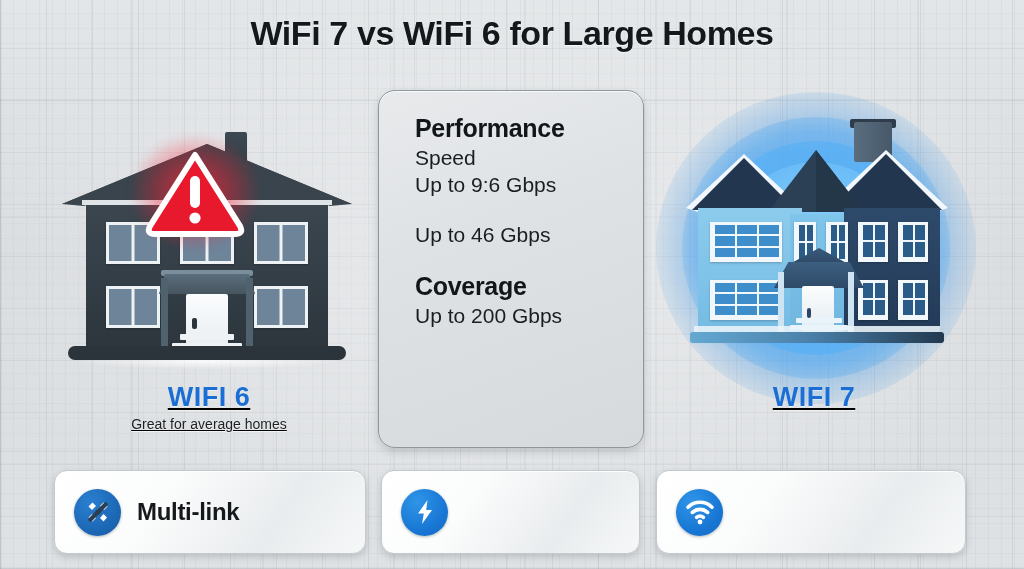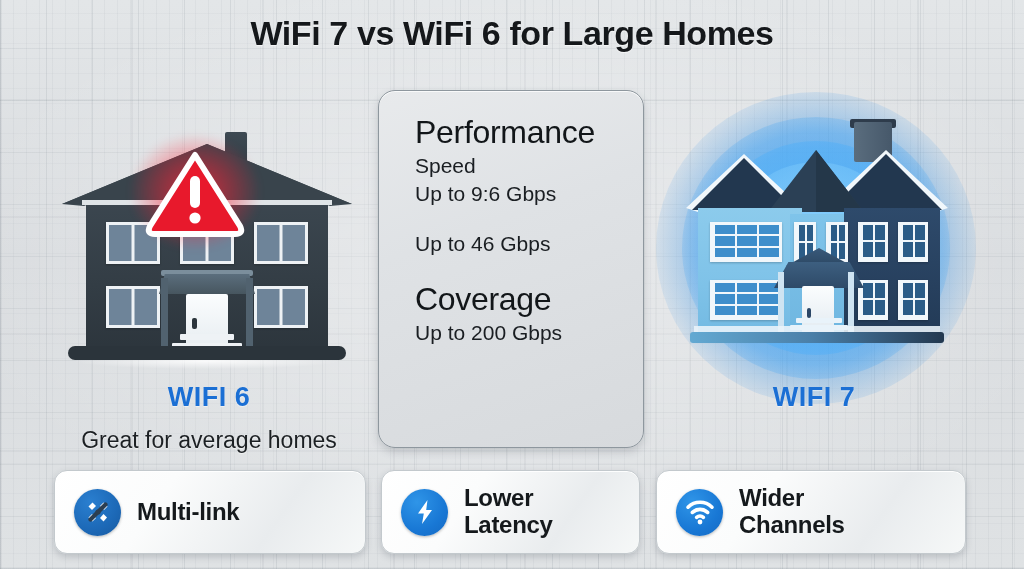--- a/index.html
+++ b/index.html
@@ -246,48 +246,48 @@
     position: absolute; left: 116px; top: 164px;
     width: 32px; height: 46px;
     background: linear-gradient(180deg,#fbfdfe,#e3ebf1);
     border-radius: 2px 2px 0 0;
   }
   .h7-knob { position: absolute; left: 121px; top: 186px; width: 4px; height: 10px; background: #2b4666; border-radius: 2px; }
   .h7-step { position: absolute; background: #e9f3fa; border-radius: 1px; }
   .h7-pillar { position: absolute; top: 150px; width: 6px; height: 60px; background: #cfe4f2; }
 
   
-  .cap { position: absolute; width: 320px; text-align: center; }
+  .cap { position: absolute; width: 320px; text-align: center; text-decoration: underline; }
   .cap-title {
     font-size: 27px; font-weight: bold; letter-spacing: .5px;
     color: #1b6fd4;
     text-shadow: 0 1px 1px rgba(255,255,255,.55);
   }
   .cap-sub {
-    margin-top: 14px;
-    font-size: 23px; color: #1c2023;
+    margin-top: 3px;
+    font-size: 14px; color: #1c2023;
     text-shadow: 0 1px 1px rgba(255,255,255,.6);
   }
   #cap-left  { left: 49px;  top: 382px; }
   #cap-right { left: 654px; top: 382px; }
 
   
   .spec-card {
     position: absolute;
     left: 378px; top: 90px;
     width: 266px; height: 358px;
     border-radius: 17px;
     background: linear-gradient(160deg, #e8eaec 0%, #dfe2e5 38%, #d7dadd 100%);
     border: 1.6px solid #8e979e;
     box-shadow: 0 4px 9px rgba(60,70,80,.20), inset 0 1px 0 rgba(255,255,255,.75);
     padding: 22px 0 0 36px;
   }
   .spec-group { margin-bottom: 22px; }
   .spec-h {
-    font-size: 32px; font-weight: normal; color: #121619;
+    font-size: 25px; font-weight: bold; color: #121619;
     letter-spacing: -0.3px; line-height: 1.22;
   }
   .spec-l { font-size: 21px; color: #1a1e22; line-height: 1.33; }
   .spec-v { font-size: 21px; color: #1a1e22; line-height: 1.33; }
 
   
   .feat {
     position: absolute;
     top: 470px; height: 84px;
     border-radius: 13px;
@@ -464,28 +464,26 @@
     </span>
     <span class="feat-label"><span>Multi-link</span><br></span>
   </div>
 
   <div class="feat" id="feat-1">
     <span class="feat-icon">
       <svg width="28" height="28" viewBox="0 0 28 28">
         <path d="M16.5 2 L7 15.5 L12.8 15.5 L11 26 L21 12 L15.2 12 Z" fill="#ffffff"></path>
       </svg>
     </span>
-    <span class="feat-label"><span>Lower</span><br><span>Latency</span></span>
   </div>
 
   <div class="feat" id="feat-2">
     <span class="feat-icon">
       <svg width="30" height="26" viewBox="0 0 30 26">
         <path d="M3 8.2 A17 17 0 0 1 27 8.2" fill="none" stroke="#ffffff" stroke-width="3.6" stroke-linecap="round"></path>
         <path d="M7.4 13.4 A11 11 0 0 1 22.6 13.4" fill="none" stroke="#ffffff" stroke-width="3.6" stroke-linecap="round"></path>
         <path d="M11.6 18.4 A5.2 5.2 0 0 1 18.4 18.4" fill="none" stroke="#ffffff" stroke-width="3.6" stroke-linecap="round"></path>
         <circle cx="15" cy="23" r="2.4" fill="#ffffff"></circle>
       </svg>
     </span>
-    <span class="feat-label"><span>Wider</span><br><span>Channels</span></span>
   </div>
 
 </div>
 
 </body></html>

